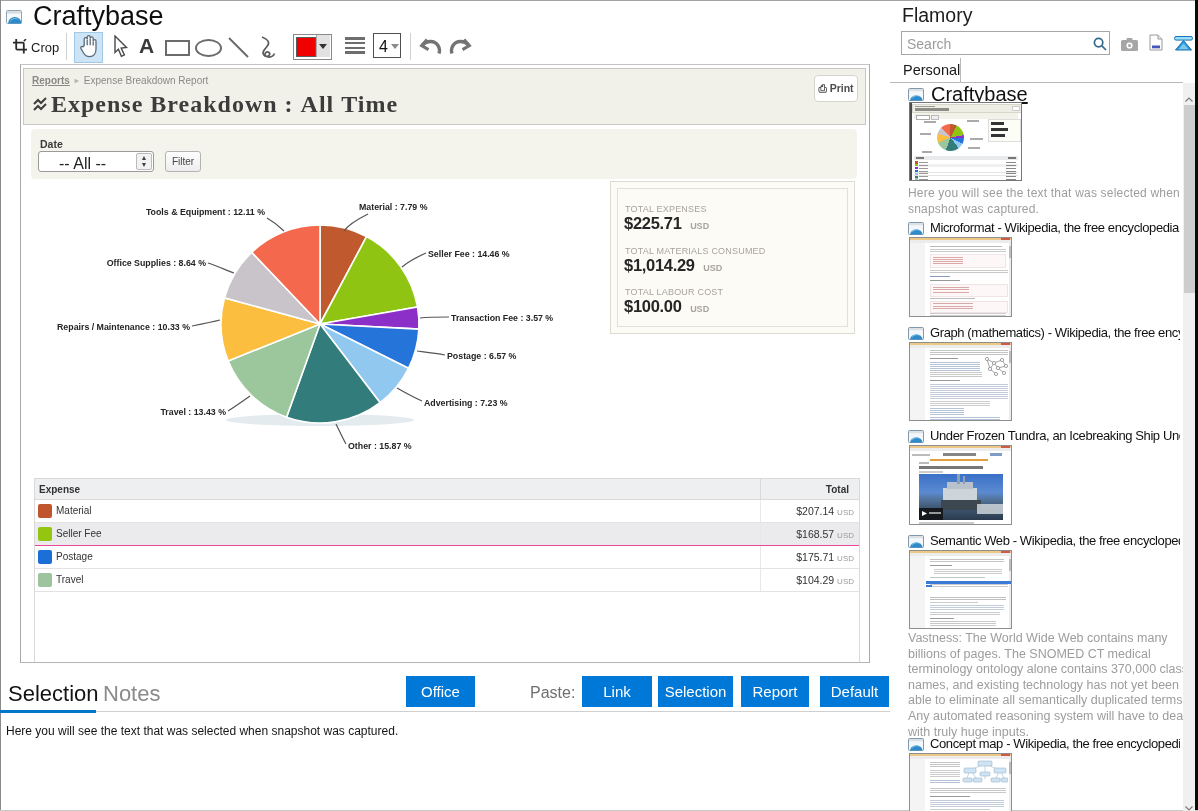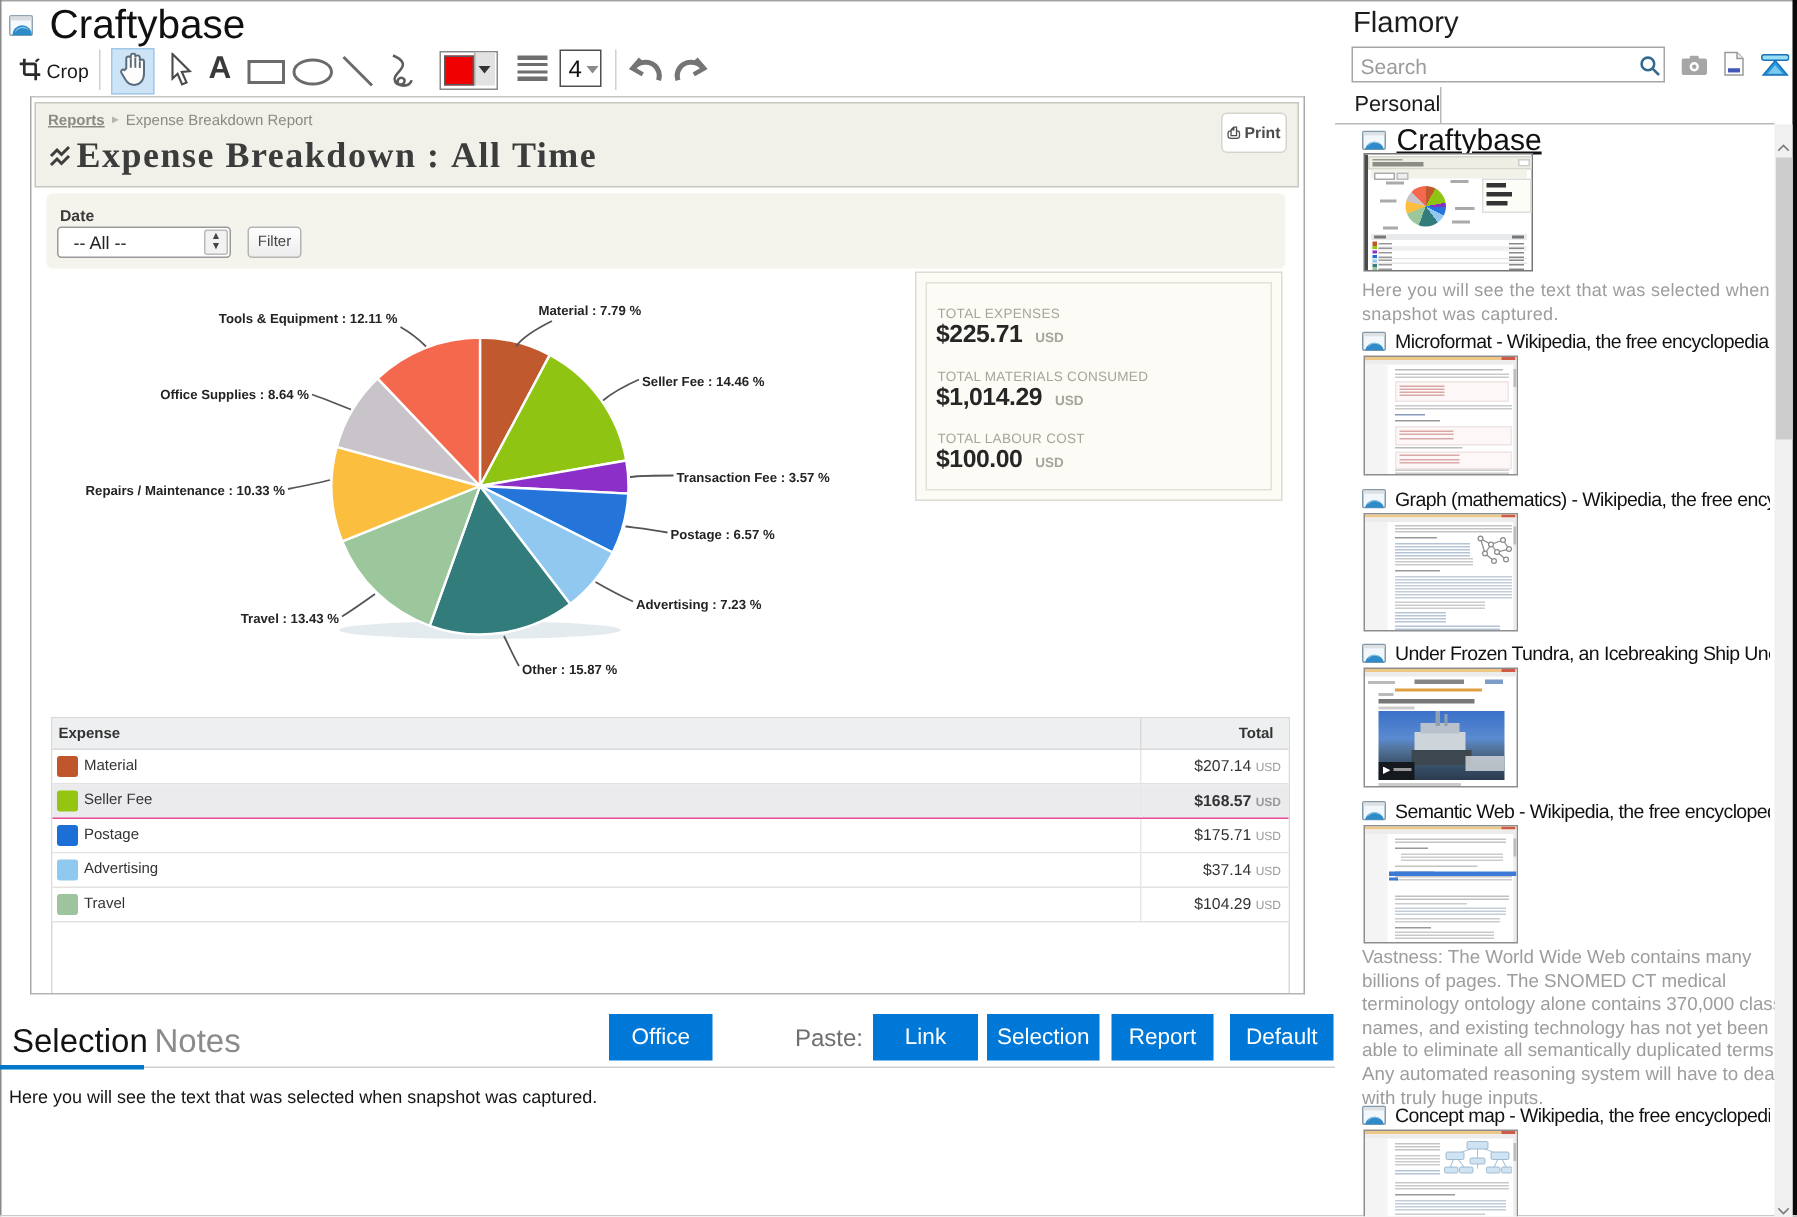--- a/index.html
+++ b/index.html
@@ -110,21 +110,21 @@
         <path d="M1,13 L5,9 L8,12 L13,7"></path>
     </svg>
   </div>
   <div class="abs" style="left:30px;top:26px;font-family:'Liberation Serif',serif;font-weight:bold;font-size:24px;letter-spacing:1px;color:#3c3c3c;">Expense&nbsp;Breakdown&nbsp;:&nbsp;All&nbsp;Time</div>
   <div class="abs" style="left:793px;top:10px;width:42px;height:25px;background:#fff;border:1px solid #d6d5cd;border-radius:4px;
        display:flex;align-items:center;justify-content:center;font-size:10.5px;font-weight:bold;color:#4c4c4c;">⎙&nbsp;Print</div>
 
   <div class="abs" style="left:10px;top:64px;width:826px;height:50px;background:#f5f4ec;border-radius:4px;"></div>
   <div class="abs" style="left:19px;top:73px;font-size:10.5px;font-weight:bold;color:#3a3a3a;">Date</div>
   <div class="abs" style="left:17px;top:86px;width:114px;height:19px;background:#fff;border:1px solid #9a9a9a;border-radius:3px;"></div>
-  <div class="abs" style="left:28px;top:90px;font-size:12px;color:#222;text-align:center;">-- All --</div>
+  <div class="abs" style="left:38px;top:90px;font-size:16px;color:#222;text-align:center;">-- All --</div>
   <div class="abs" style="left:115px;top:88px;width:14px;height:15px;background:#f2f2f2;border:1px solid #bbb;border-radius:2px;font-size:7px;color:#444;text-align:center;line-height:7px;">▲<br>▼</div>
   <div class="abs" style="left:144px;top:86px;width:34px;height:19px;background:linear-gradient(#fefefe,#ededed);border:1px solid #b4b4b4;border-radius:3px;
        display:flex;align-items:center;justify-content:center;font-size:10px;color:#444;">Filter</div>
 
   <div class="abs" style="left:4px;top:126px;">
   <svg width="565" height="270" viewBox="0 0 565 270" style="font-family:'Liberation Sans',sans-serif;">
     <ellipse cx="295" cy="229" rx="94" ry="6" fill="#c3d2dc" opacity="0.45"></ellipse>
     <path d="M295,133 L295.00,34.00 A99,99 0 0 1 341.54,45.62 Z" fill="#c05a2e" stroke="#fff" stroke-width="1.6"></path>
     <path d="M295,133 L341.54,45.62 A99,99 0 0 1 392.53,115.98 Z" fill="#8fc412" stroke="#fff" stroke-width="1.6"></path>
     <path d="M295,133 L392.53,115.98 A99,99 0 0 1 393.87,138.10 Z" fill="#8c2fc8" stroke="#fff" stroke-width="1.6"></path>
@@ -179,33 +179,27 @@
     </div>
     <div style="height:22px;background:#fff;border-bottom:1px solid #e2e2e2;position:relative;">
       <span style="position:absolute;left:3px;top:4px;width:14px;height:14px;background:#c0562c;border-radius:2px;"></span>
       <span style="position:absolute;left:21px;top:5px;">Material</span>
       <span style="position:absolute;right:5px;top:5px;font-size:10.5px;">$207.14 <span style="font-size:8px;color:#9a9a9a;">USD</span></span>
       <span style="position:absolute;left:725px;top:0;width:1px;height:22px;background:#e8e8e8;"></span>
     </div>
     <div style="height:22px;background:#ebebee;border-bottom:1px solid #ec4899;position:relative;">
       <span style="position:absolute;left:3px;top:4px;width:14px;height:14px;background:#93c511;border-radius:2px;"></span>
       <span style="position:absolute;left:21px;top:5px;">Seller Fee</span>
-      <span style="position:absolute;right:5px;top:5px;font-size:10.5px;font-weight:bold;">$168.57 <span style="font-size:8px;color:#9a9a9a;">USD</span></span>
+      <span style="position:absolute;right:5px;top:5px;font-size:10.5px;">$168.57 <span style="font-size:8px;color:#9a9a9a;">USD</span></span>
       <span style="position:absolute;left:725px;top:0;width:1px;height:22px;background:#e8e8e8;"></span>
     </div>
     <div style="height:22px;background:#fff;border-bottom:1px solid #e2e2e2;position:relative;">
       <span style="position:absolute;left:3px;top:4px;width:14px;height:14px;background:#1b6fd6;border-radius:2px;"></span>
       <span style="position:absolute;left:21px;top:5px;">Postage</span>
       <span style="position:absolute;right:5px;top:5px;font-size:10.5px;">$175.71 <span style="font-size:8px;color:#9a9a9a;">USD</span></span>
-      <span style="position:absolute;left:725px;top:0;width:1px;height:22px;background:#e8e8e8;"></span>
-    </div>
-    <div style="height:22px;background:#fff;border-bottom:1px solid #e2e2e2;position:relative;">
-      <span style="position:absolute;left:3px;top:4px;width:14px;height:14px;background:#8fc9f0;border-radius:2px;"></span>
-      <span style="position:absolute;left:21px;top:5px;">Advertising</span>
-      <span style="position:absolute;right:5px;top:5px;font-size:10.5px;">$37.14 <span style="font-size:8px;color:#9a9a9a;">USD</span></span>
       <span style="position:absolute;left:725px;top:0;width:1px;height:22px;background:#e8e8e8;"></span>
     </div>
     <div style="height:22px;background:#fff;border-bottom:1px solid #e2e2e2;position:relative;">
       <span style="position:absolute;left:3px;top:4px;width:14px;height:14px;background:#9dc49d;border-radius:2px;"></span>
       <span style="position:absolute;left:21px;top:5px;">Travel</span>
       <span style="position:absolute;right:5px;top:5px;font-size:10.5px;">$104.29 <span style="font-size:8px;color:#9a9a9a;">USD</span></span>
       <span style="position:absolute;left:725px;top:0;width:1px;height:22px;background:#e8e8e8;"></span>
     </div>
   </div>
 </div>

